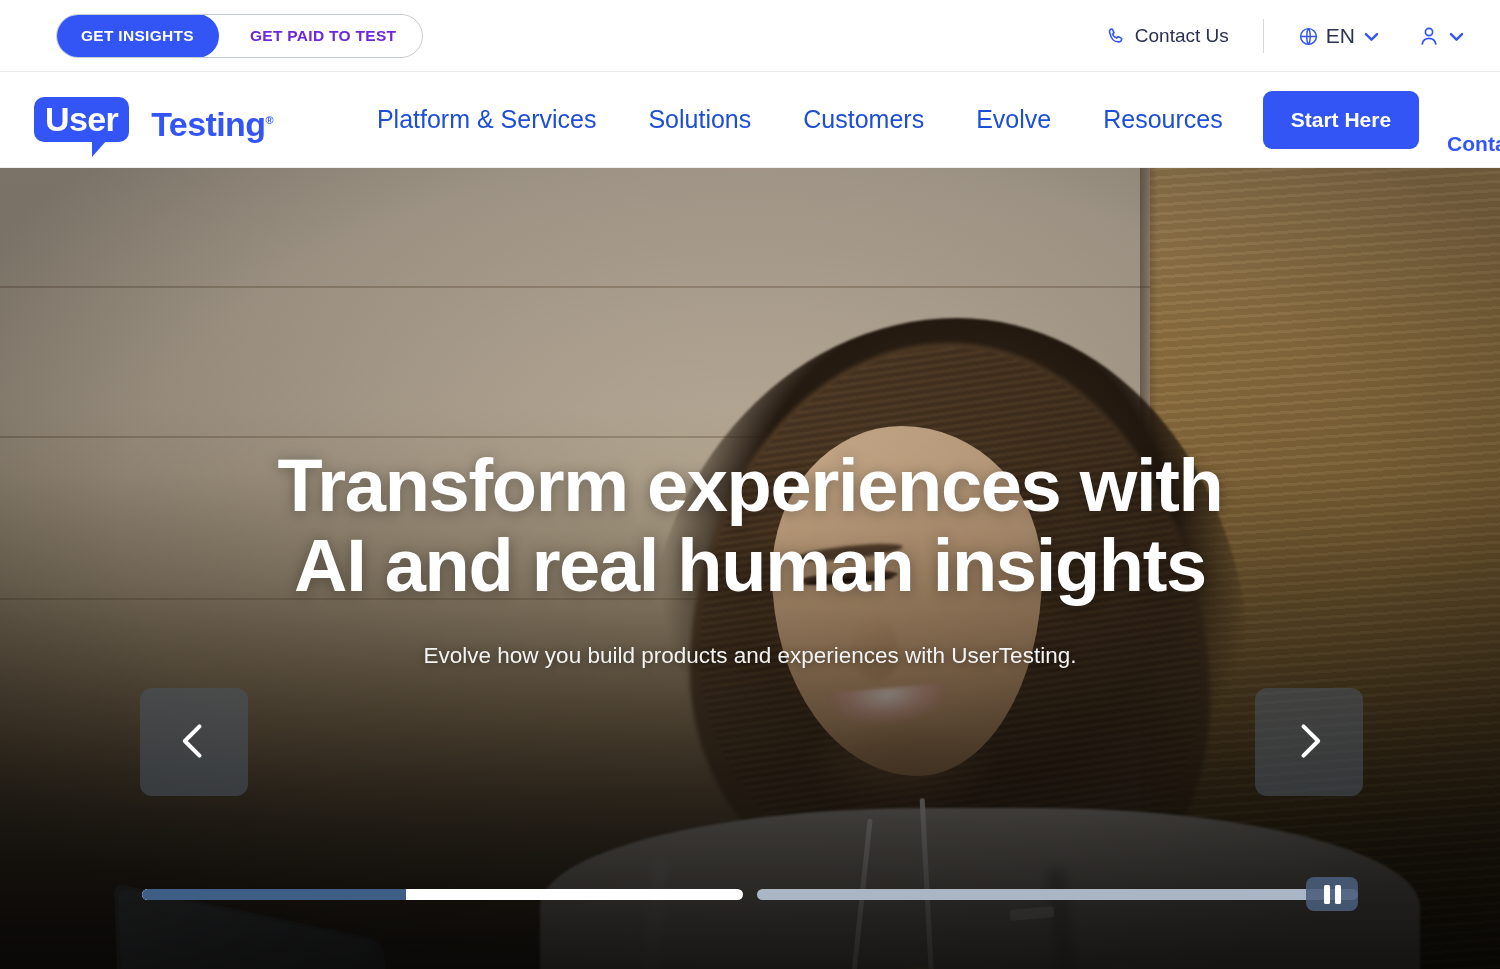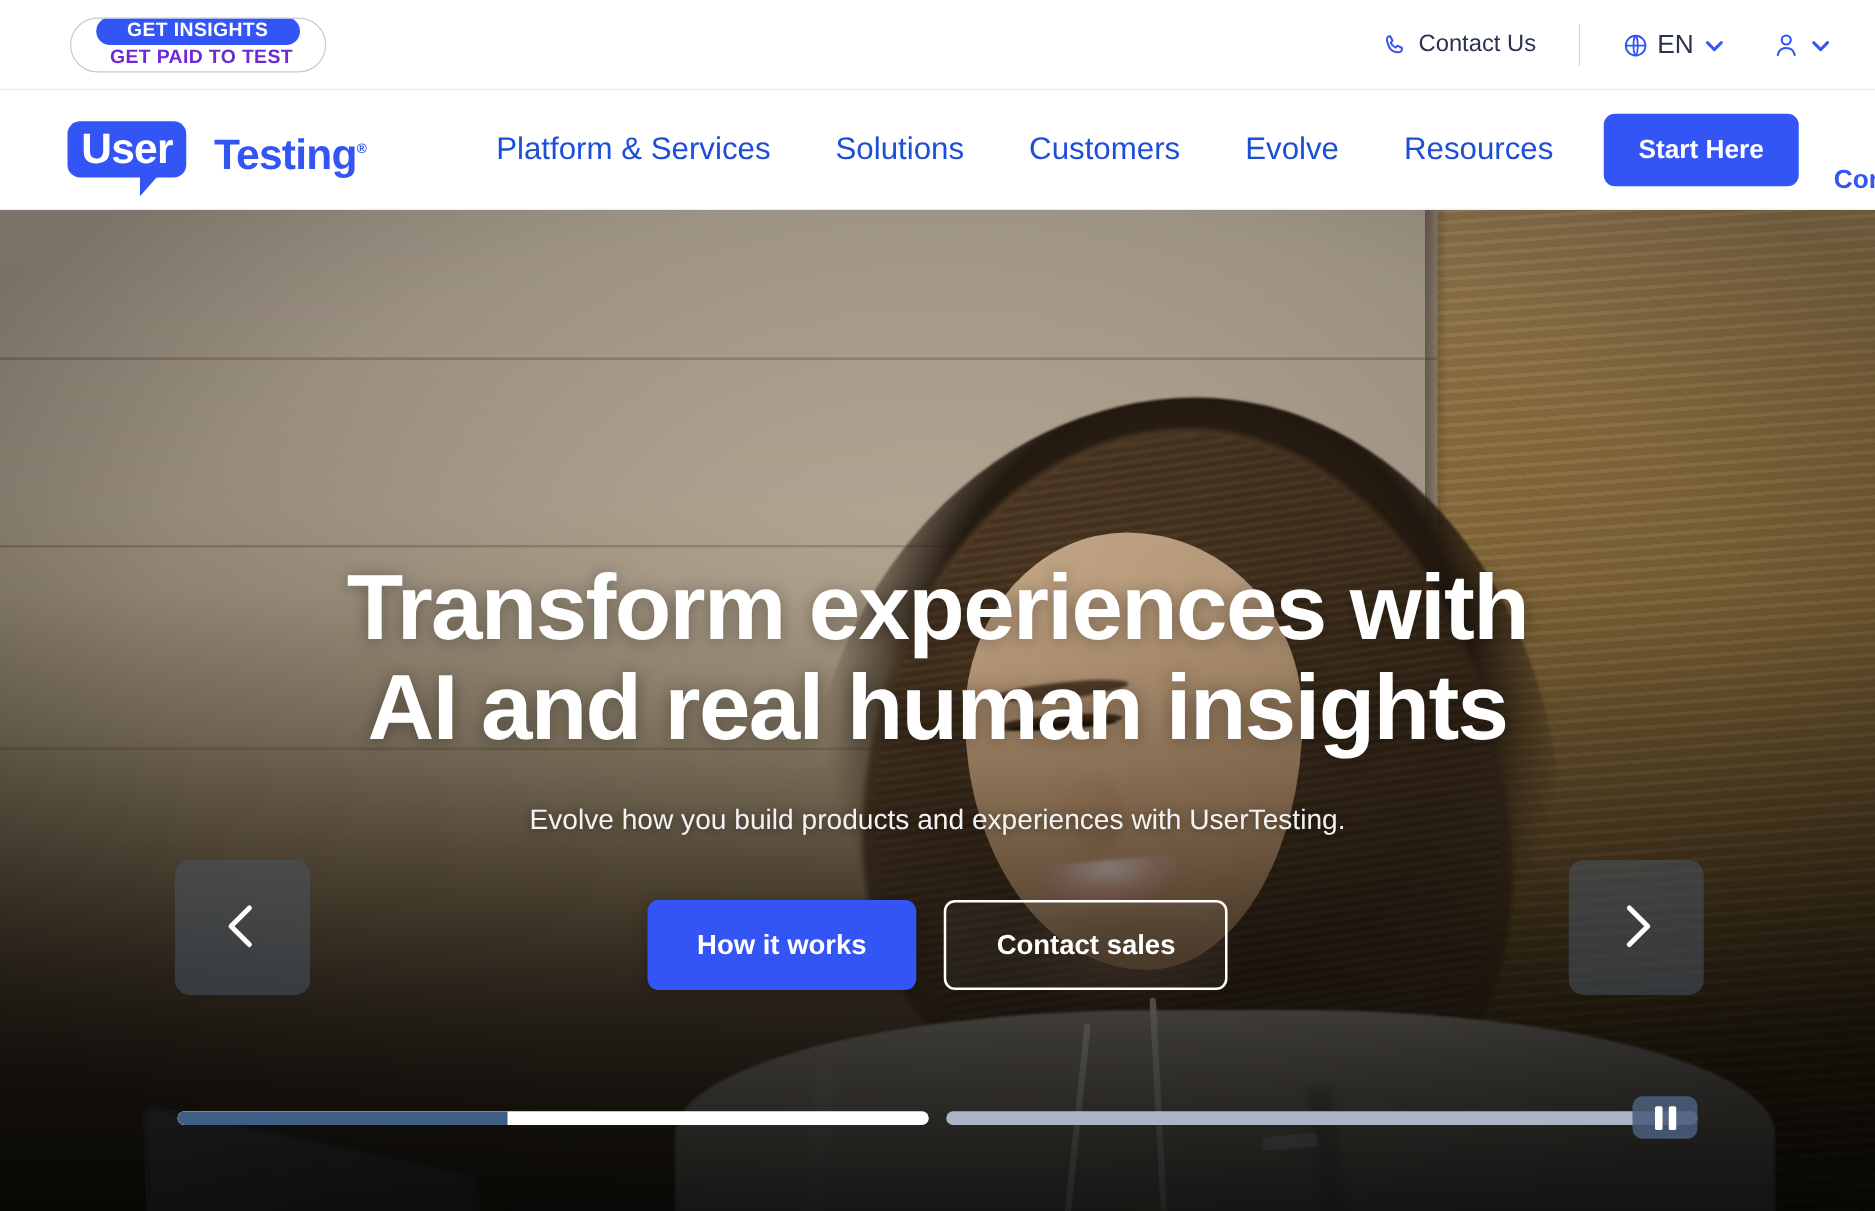--- a/index.html
+++ b/index.html
@@ -34,21 +34,20 @@
 
   .audience-pill {
     display: inline-flex;
     align-items: center;
     border: 1.5px solid #c6cbd6;
     border-radius: 999px;
     height: 44px;
     padding: 0;
     background: #ffffff;
     overflow: hidden;
-    flex-direction: column;
   }
   .audience-seg {
     display: inline-flex;
     align-items: center;
     justify-content: center;
     height: 44px;
     font-size: 15.5px;
     font-weight: bold;
     letter-spacing: 0.3px;
     cursor: pointer;
@@ -108,21 +107,21 @@
   }
   .icon-svg { display: block; }
 
   
   .main-nav {
     position: relative;
     height: 96px;
     background: #ffffff;
     display: flex;
     align-items: center;
-    padding-left: 54px;
+    padding-left: 34px;
     border-bottom: 1px solid #eceef2;
   }
 
   .logo {
     display: flex;
     align-items: flex-end;
     cursor: pointer;
     position: relative;
     margin-right: 78px;
   }
@@ -656,24 +655,20 @@
 
     <div class="hero-content">
 
       <div class="hero-title">
         <div>Transform experiences with</div>
         <div>AI and real human insights</div>
       </div>
 
       <div class="hero-sub">Evolve how you build products and experiences with UserTesting.</div>
 
-      <div class="hero-actions">
-        <button class="btn-primary">How it works</button>
-        <button class="btn-outline">Contact sales</button>
-      </div>
     </div>
 
     <button class="carousel-arrow arrow-prev">
       <span>
         <svg width="44" height="44" viewBox="0 0 24 24" fill="none" stroke="#ffffff" stroke-width="2.2" stroke-linecap="round" stroke-linejoin="round">
           <polyline points="15 4 7 12 15 20"></polyline>
         </svg>
       </span>
     </button>
 

